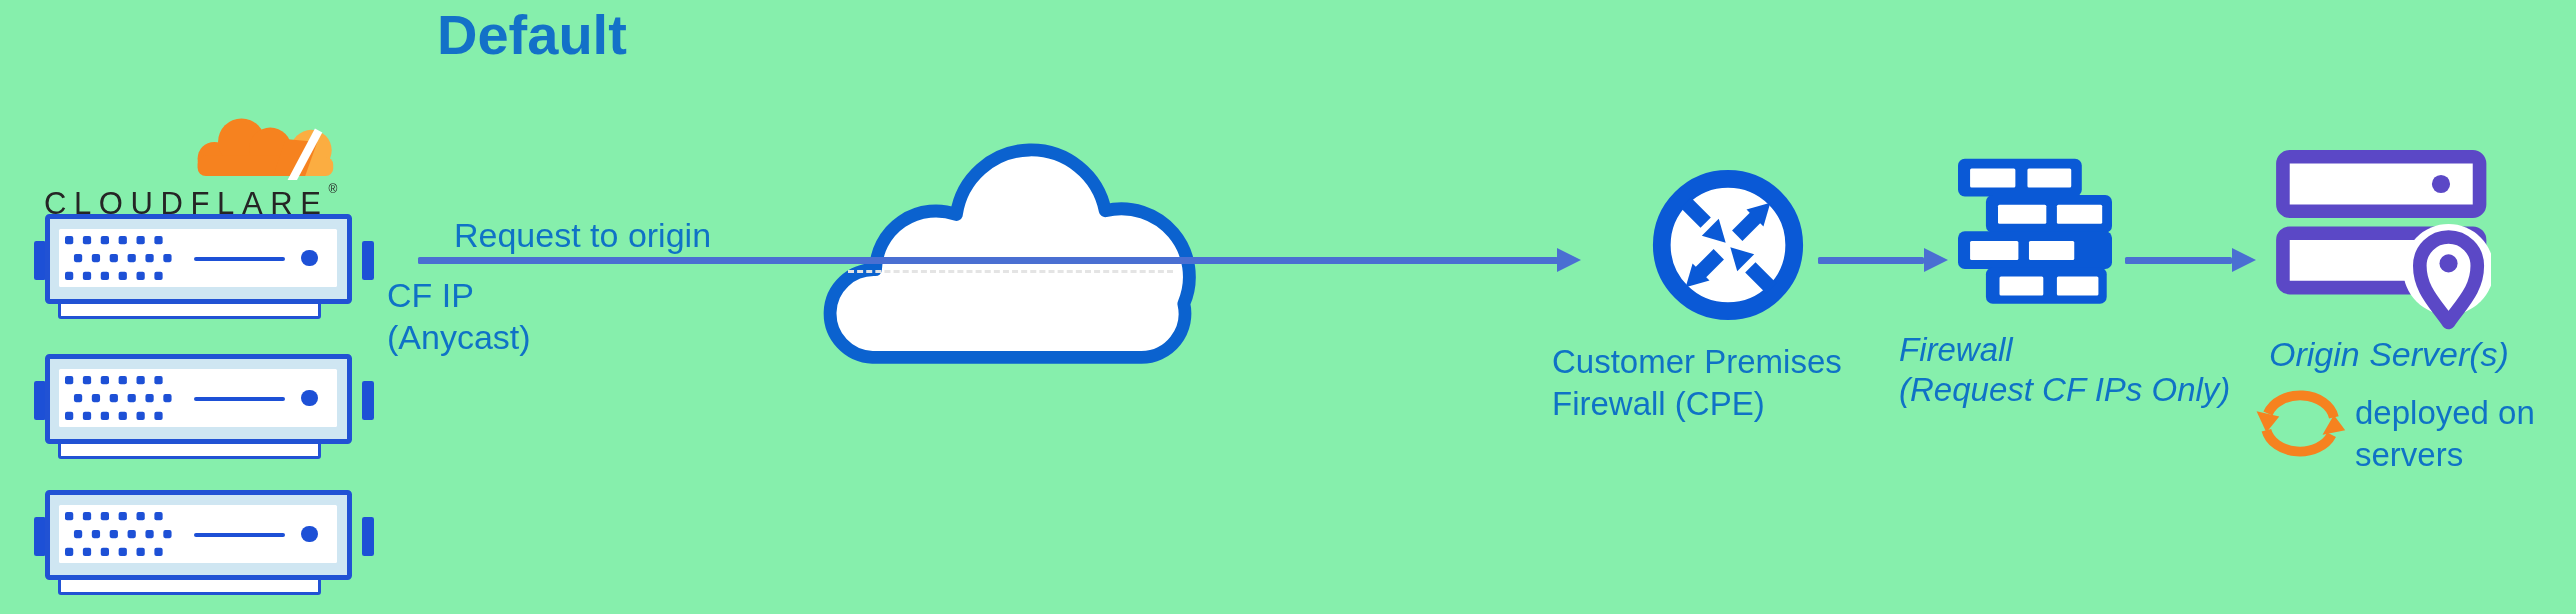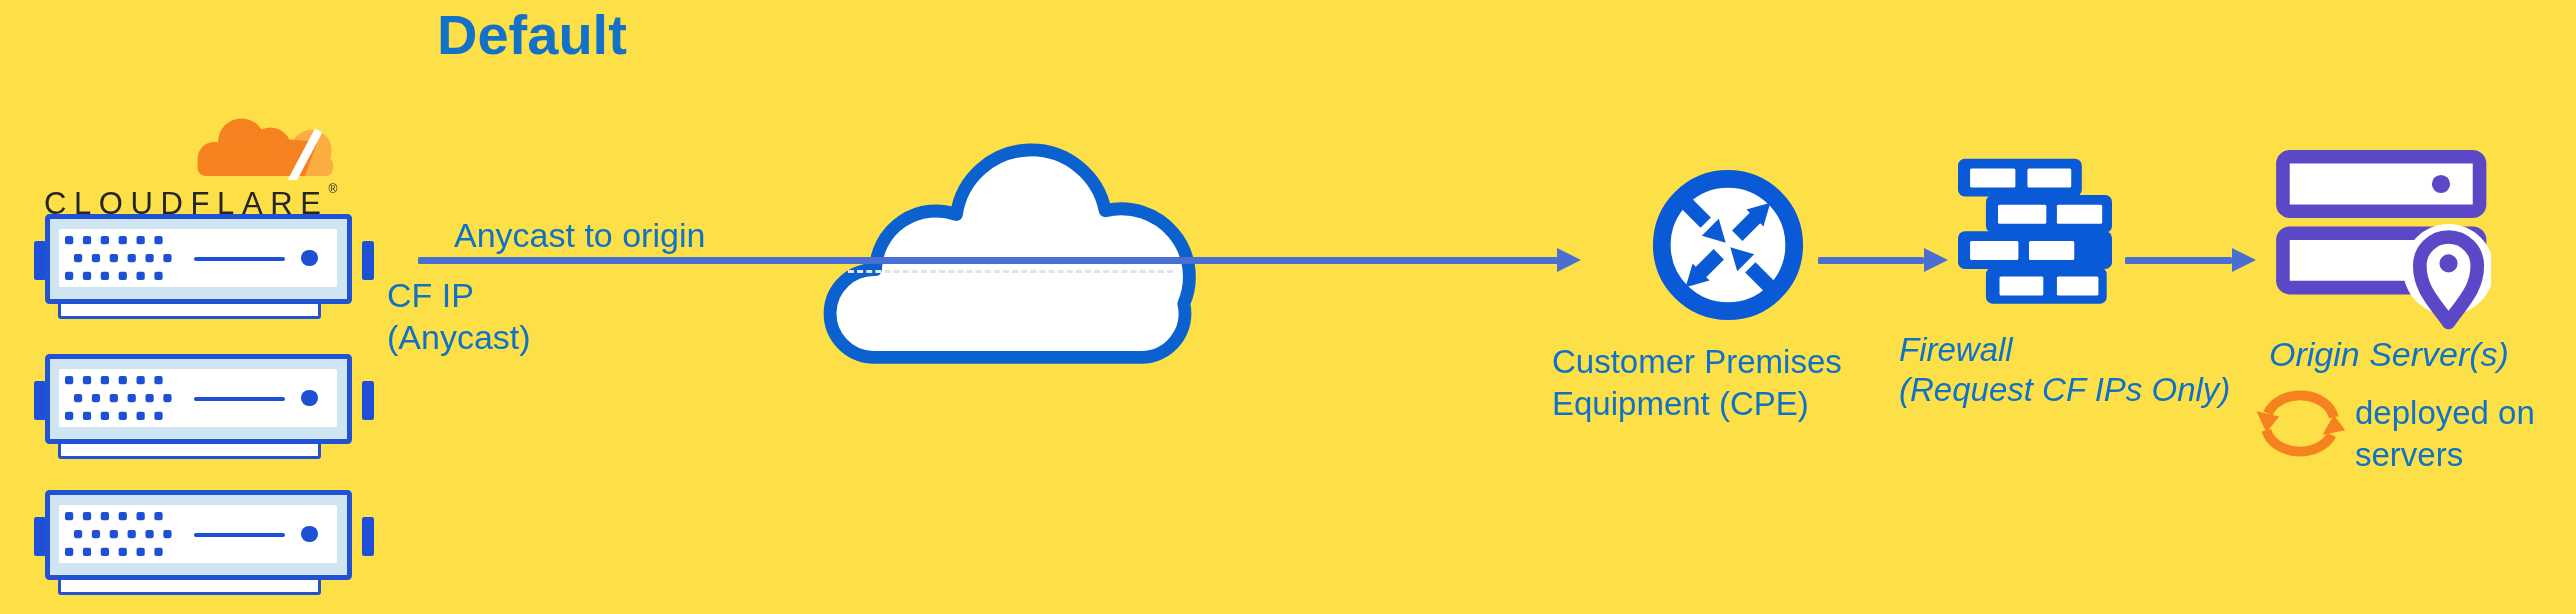--- a/index.html
+++ b/index.html
@@ -11,21 +11,21 @@
     --server-dot:#1d50d6;
     --server-light:#cfe6f2;
     --purple:#5b48c6;
     --orange:#f6821f;
     --orange-light:#fbad41;
     --wordmark:#252525;
     --title-blue:#1371c8;
   }
   html,body{margin:0;padding:0;background:#fff;}
   .stage{
-    position:relative;width:2576px;height:614px;background:#fde047;overflow:hidden;
+    position:relative;width:2576px;height:614px;background:#86efac;overflow:hidden;
     font-family:"Liberation Sans", sans-serif;
   }
   .title{
     position:absolute;left:437px;top:1.5px;font-size:56px;font-weight:700;
     color:var(--title-blue);letter-spacing:0px;
   }
   
   .cf-logo-cloud{position:absolute;left:193px;top:110px;width:144px;height:70px;}
   .cf-wordmark{
     position:absolute;left:44px;top:182px;width:318px;
@@ -194,21 +194,21 @@
               <rect x="104" y="52" width="12" height="12" rx="3"></rect>
               <rect x="130" y="52" width="12" height="12" rx="3"></rect>
           </g>
         </svg>
         <div class="hline"></div>
         <div class="led"></div>
       </div>
     </div>
   </div>
 
-  <div class="t" style="left:454px;top:214px">Anycast to origin</div>
+  <div class="t" style="left:454px;top:214px">Request to origin</div>
   <div class="t" style="left:387px;top:274px">
     <div>CF IP</div>
     <div>(Anycast)</div>
   </div>
 
   <div class="dashes"></div>
   <div class="line" style="left:418px;top:257px;width:1140px"></div>
   <div class="ah" style="left:1557px;top:248px"></div>
 
   <div class="line" style="left:1818px;top:257px;width:106px"></div>
@@ -230,21 +230,21 @@
       <line x1="112" y1="88" x2="137" y2="63"></line>
       <polygon points="155,45 146,76 124,54" stroke="none"></polygon>
       <line x1="88" y1="112" x2="63" y2="137"></line>
       <polygon points="45,155 54,124 76,146" stroke="none"></polygon>
       <line x1="156" y1="156" x2="129" y2="129"></line>
       <polygon points="103,103 112,134 134,112" stroke="none"></polygon>
     </g>
   </svg>
   <div class="t" style="left:1552px;top:341px;font-size:33px">
     <div>Customer Premises</div>
-    <div>Equipment (CPE)</div>
+    <div>Firewall (CPE)</div>
   </div>
 
   <svg class="svg-abs fw-svg" viewBox="0 0 204 194">
     <g fill="var(--icon-blue)">
       <rect x="0" y="2" width="164" height="50" rx="9"></rect>
       <rect x="37" y="50" width="167" height="50" rx="9"></rect>
       <rect x="0" y="98" width="204" height="50" rx="9"></rect>
       <rect x="37" y="146" width="160" height="48" rx="9"></rect>
     </g>
     <g fill="#fff">

